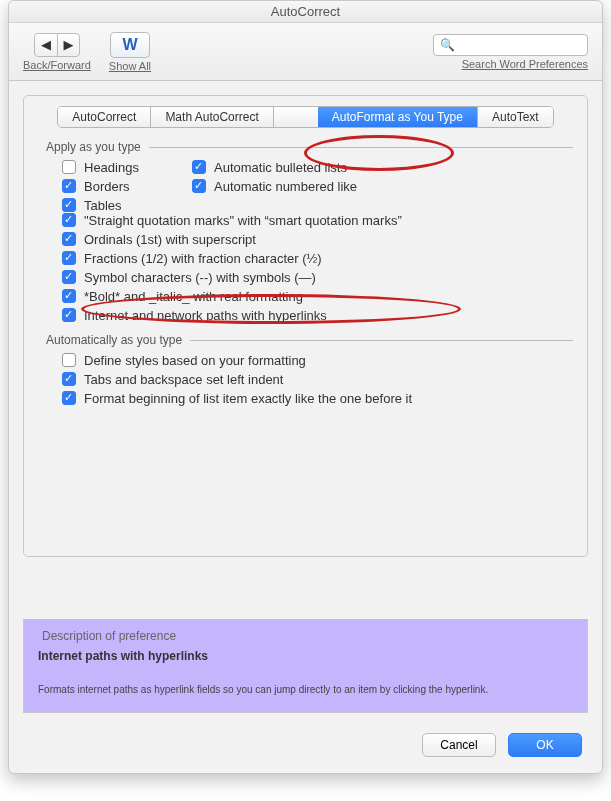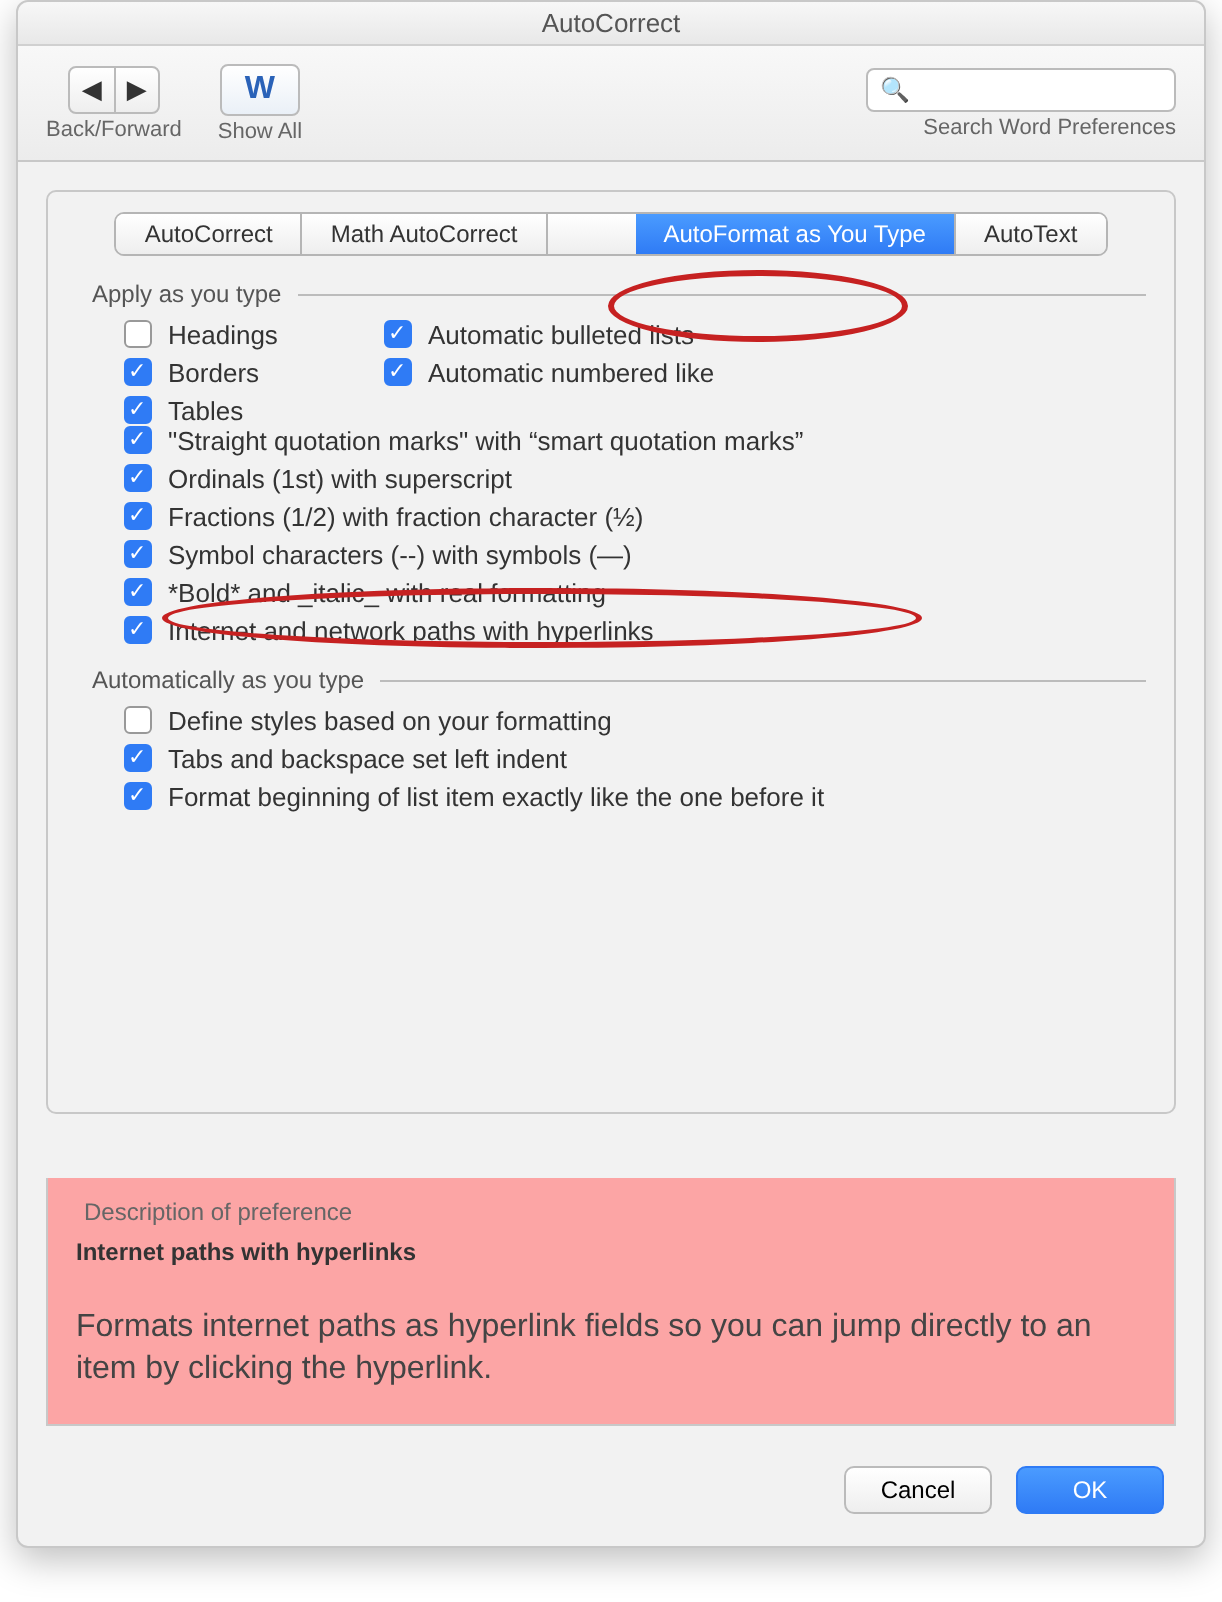--- a/index.html
+++ b/index.html
@@ -36,21 +36,21 @@
   height: 58px;
   background: linear-gradient(#f8f8f8,#ececec);
   border-bottom: 1px solid #c8c8c8;
   display: flex;
   align-items: center;
   padding: 0 14px;
   gap: 18px;
   position: relative;
 }
 .tb-group { display: flex; flex-direction: column; align-items: center; gap: 2px; }
-.tb-label { font-size: 11px; color: #666; }
+.tb-label { font-size: 11px; color: #666; text-decoration: underline; }
 .nav-btns {
   display: flex;
   border: 1px solid #bbb;
   border-radius: 4px;
   overflow: hidden;
   background: linear-gradient(#fff,#eee);
 }
 .nav-btn {
   width: 22px; height: 22px;
   display: flex; align-items: center; justify-content: center;
@@ -146,30 +146,30 @@
   border-radius: 50%;
   pointer-events: none;
 }
 .annot.tab-circle { width: 150px; height: 36px; left: 295px; top: 134px; }
 .annot.row-circle { width: 380px; height: 30px; left: 72px; top: 293px; }
 .desc-box {
   position: absolute;
   left: 14px; right: 14px; bottom: 60px;
   border: 1px solid #c8c8c8;
   border-top: none;
-  background: #fca5a5;
+  background: #c4b5fd;
   padding: 10px 14px 16px 14px;
 }
 .desc-title-outer {
   font-size: 12px; color: #666;
   padding-left: 4px;
   margin-bottom: 6px;
 }
 .desc-box .d-title { font-weight: bold; font-size: 12px; margin-bottom: 20px; }
-.desc-box .d-text { font-size: 16px; color: #444; line-height: 1.35; }
+.desc-box .d-text { font-size: 10px; color: #444; line-height: 1.35; }
 .footer-btns {
   position: absolute;
   bottom: 16px; right: 20px;
   display: flex; gap: 12px;
 }
 .btn {
   min-width: 74px; height: 24px;
   border: 1px solid #bbb; border-radius: 5px;
   background: linear-gradient(#fff,#eee);
   font-size: 12px; cursor: pointer;

